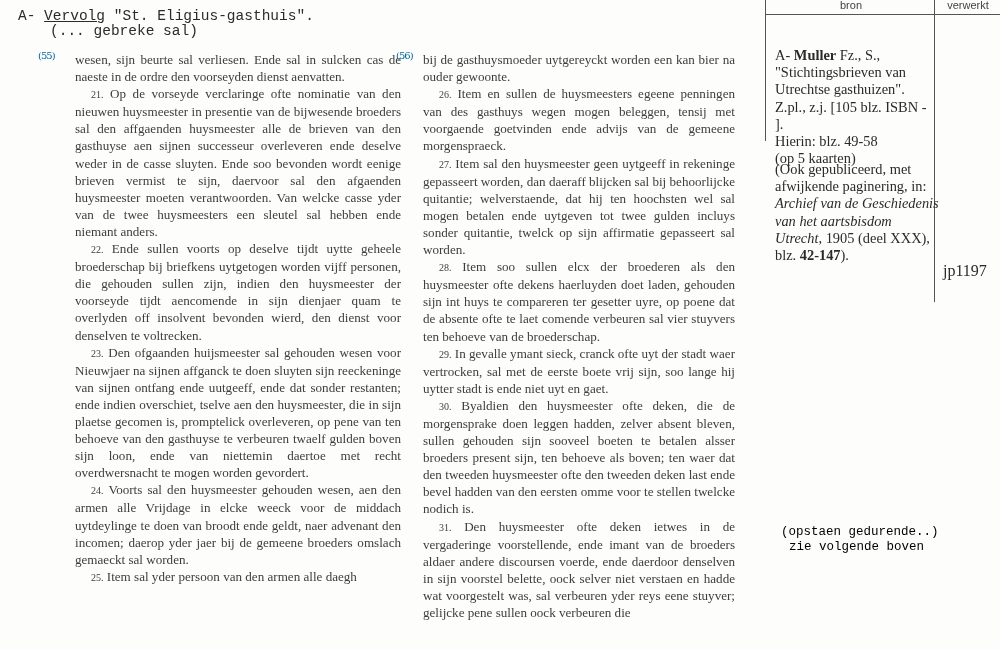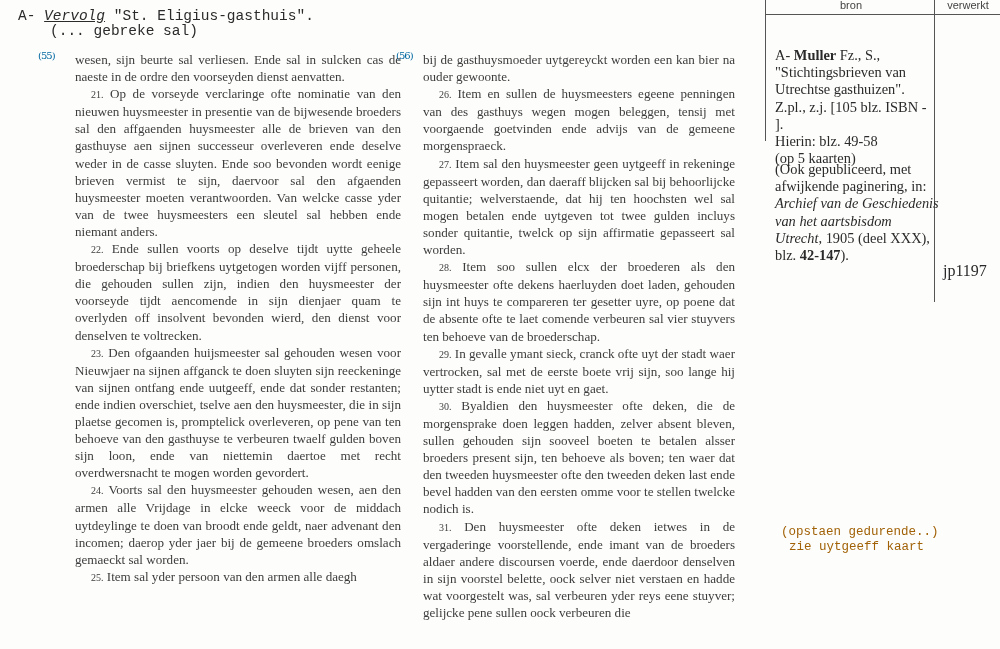--- a/index.html
+++ b/index.html
@@ -5,21 +5,21 @@
   html, body { margin:0; padding:0; }
   body {
     width:1000px; height:649px; position:relative; overflow:hidden;
     background:#fdfdfc; color:#3a3a3a;
   }
   .mono { font-family:"Liberation Mono", "DejaVu Sans Mono", monospace; }
   .serif { font-family:"Liberation Serif", "DejaVu Serif", serif; }
   .sans { font-family:"Liberation Sans", "DejaVu Sans", sans-serif; }
 
   #header { position:absolute; left:18px; top:9px; font-size:14.5px; line-height:15px; color:#2b2b2b; }
-  #header .u { text-decoration:underline;font-style:italic; }
+  #header .u { text-decoration:underline; }
   #header .line2 { padding-left:32px; }
 
   .col { position:absolute; top:51px; width:326px; font-size:13.1px; line-height:17.1px; color:#3d3d3d; }
   #col-left { left:65px;margin-left:10px; }
   #col-mid { left:423px; width:312px; }
   .col p { margin:0; text-align:justify; text-align-last:left; }
   .col p.ind { text-indent:16px; }
   .col .num { font-size:10px; }
   .margin-note { position:absolute; font-family:"DejaVu Serif", serif; font-size:10px; color:#0369a1; letter-spacing:-1px; }
 
@@ -28,21 +28,21 @@
   #tbl-bron-h { position:absolute; left:767px; width:168px; top:-1px; text-align:center; font-size:11px; color:#444; }
   #tbl-verw-h { position:absolute; left:938px; width:60px; top:-1px; text-align:center; font-size:11px; color:#444; }
   #vline-left { position:absolute; left:765px; top:0; height:141px; border-left:1px solid #555; }
   #vline-mid { position:absolute; left:934px; top:0; height:302px; border-left:1px solid #555; }
   #bron-cell { position:absolute; left:775px; top:26px; width:160px; font-size:14.4px; line-height:17.2px; color:#2a2a2a;margin-top:21px; }
   #bron-cell .b { font-weight:bold; }
   #bron-note { position:absolute; left:775px; top:161px; width:165px; font-size:14.4px; line-height:17.2px; color:#2a2a2a; }
   #bron-note .i { font-style:italic; }
   #bron-note .b { font-weight:bold; }
   #jp { position:absolute; left:943px; top:262px; font-size:16px; color:#2a2a2a; }
-  #cont { position:absolute; left:781px; top:525px; font-size:12.5px; line-height:15px; color:#a16207; }
+  #cont { position:absolute; left:781px; top:525px; font-size:12.5px; line-height:15px; color:#000000; }
   #cont .l2 { padding-left:8px; }
 </style>
 </head>
 <body>
 
 <div id="header" class="mono">
   <div><span>A- </span><span class="u">Vervolg</span><span> "St. Eligius-gasthuis".</span></div>
   <div class="line2">(... gebreke sal)</div>
 </div>
 
@@ -81,14 +81,14 @@
   <div>Hierin: blz. 49-58</div>
   <div>(op 5 kaarten)</div>
 </div>
 
 <div id="bron-note" class="serif"><span>(Ook gepubliceerd, met afwijkende paginering, in: </span><span class="i">Archief van de Geschiedenis van het aartsbisdom Utrecht</span><span>, 1905 (deel XXX), blz. </span><span class="b">42-147</span><span>).</span></div>
 
 <div id="jp" class="serif">jp1197</div>
 
 <div id="cont" class="mono">
   <div>(opstaen gedurende..)</div>
-  <div class="l2">zie uytgeeff kaart</div>
+  <div class="l2">zie volgende boven</div>
 </div>
 
 </body></html>

